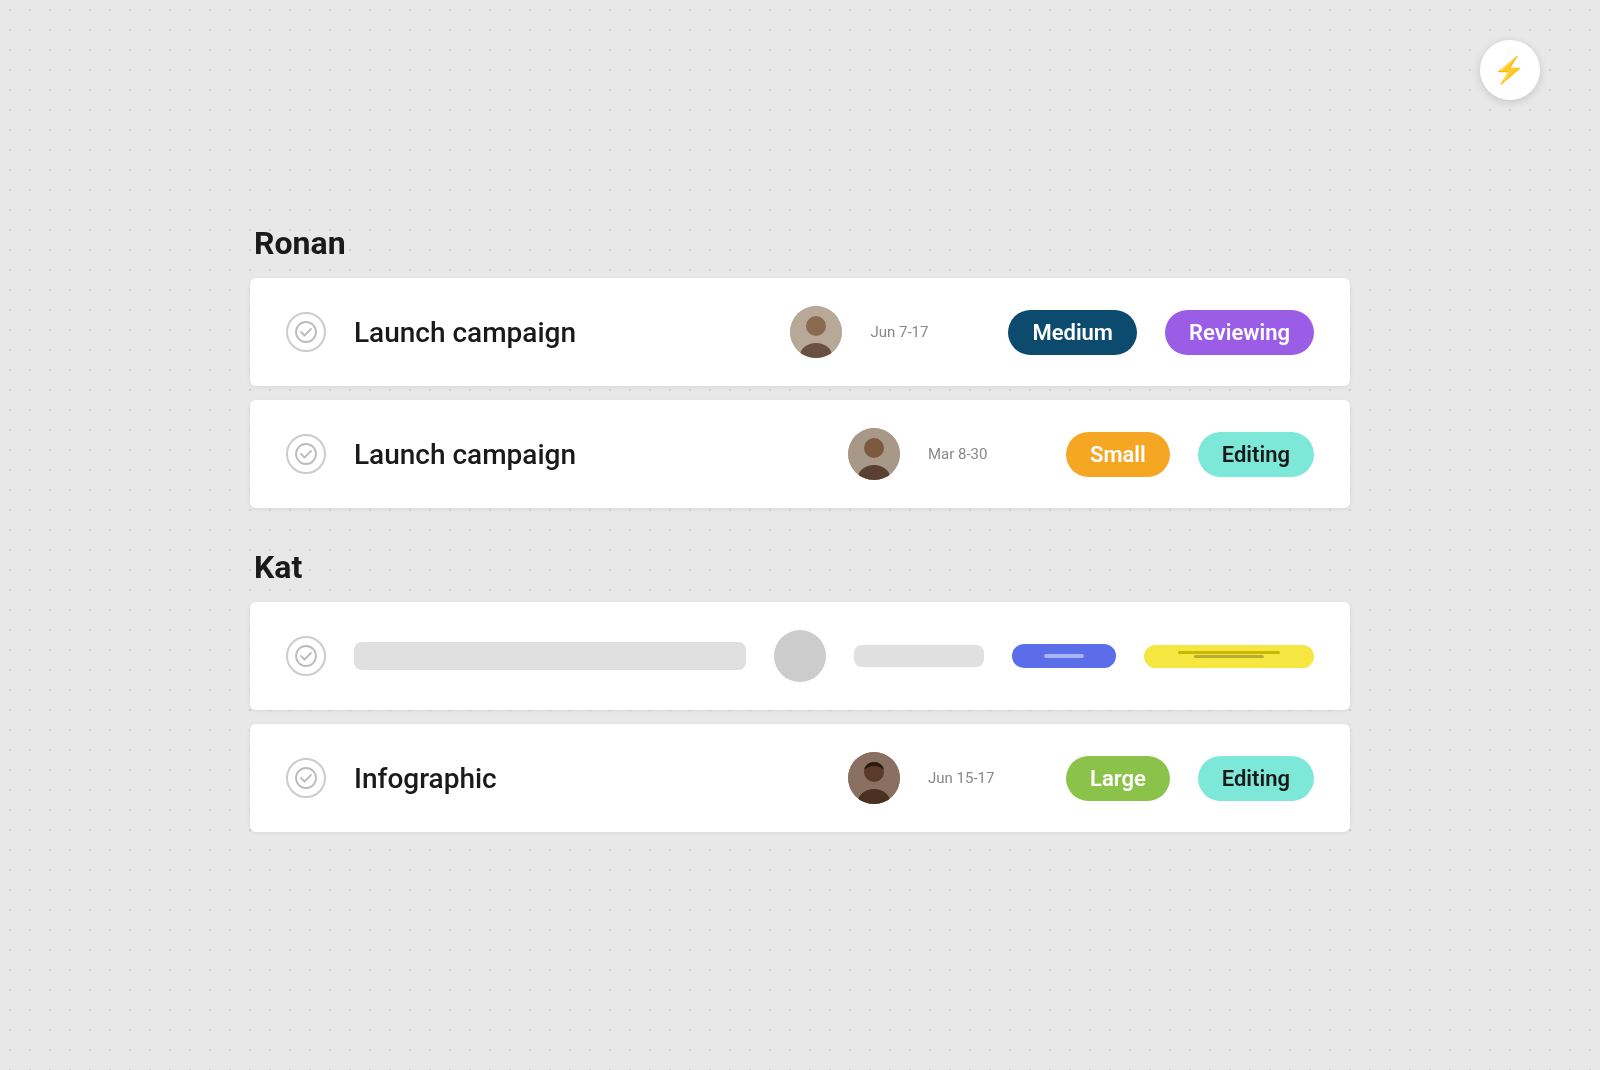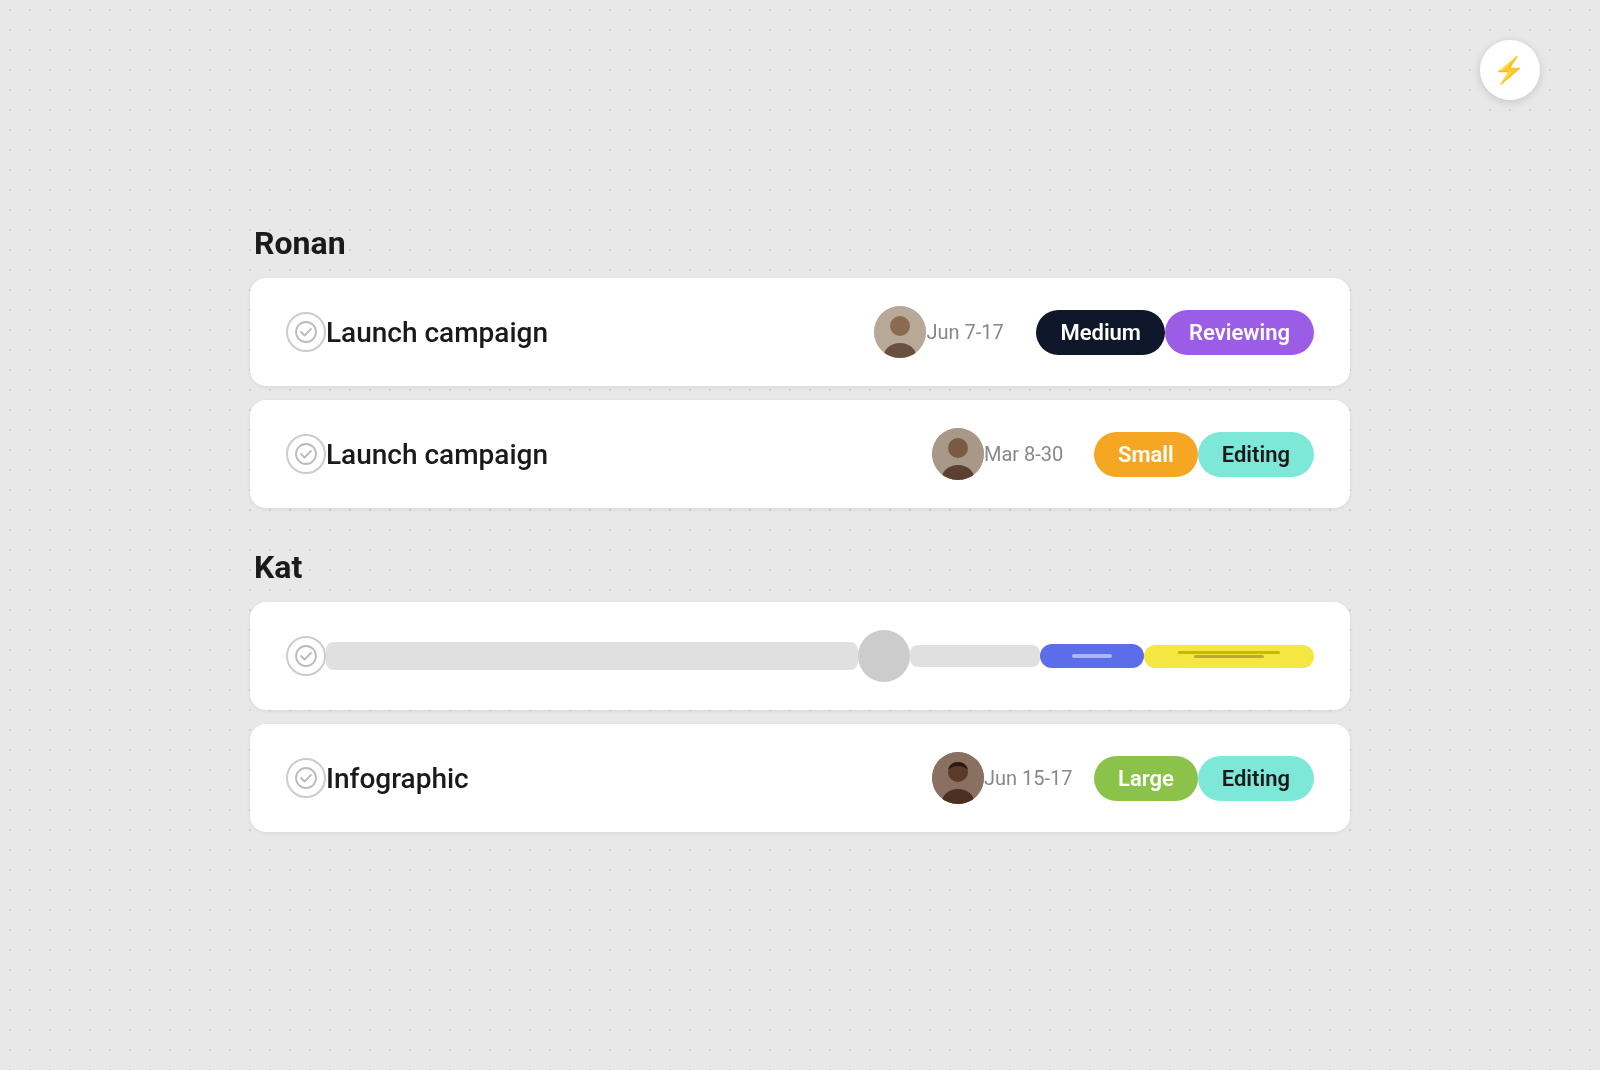--- a/index.html
+++ b/index.html
@@ -45,25 +45,26 @@
     .section-title {
       font-size: 32px;
       font-weight: 700;
       color: #1a1a1a;
       margin-bottom: 16px;
       padding-left: 4px;
     }
 
     .task-card {
       background: white;
-      border-radius: 16px;
+      border-radius: 6px;
       padding: 28px 36px;
       margin-bottom: 14px;
       display: flex;
       align-items: center;
+      gap: 28px;
       box-shadow: 0 1px 4px rgba(0,0,0,0.07);
     }
 
     .check-icon {
       width: 40px;
       height: 40px;
       border-radius: 50%;
       border: 2px solid #ccc;
       display: flex;
       align-items: center;
@@ -95,36 +96,36 @@
 
     .avatar-placeholder {
       width: 52px;
       height: 52px;
       border-radius: 50%;
       background: #ccc;
       flex-shrink: 0;
     }
 
     .date-range {
-      font-size: 20px;
+      font-size: 15px;
       color: #888;
       min-width: 110px;
       flex-shrink: 0;
     }
 
     .badge {
       padding: 10px 24px;
       border-radius: 50px;
       font-size: 22px;
       font-weight: 600;
       flex-shrink: 0;
     }
 
     .badge-medium {
-      background: #0f172a;
+      background: #0c4a6e;
       color: white;
     }
 
     .badge-reviewing {
       background: #9b5de5;
       color: #ffffff;
     }
 
     .badge-large {
       background: #f5a623;

